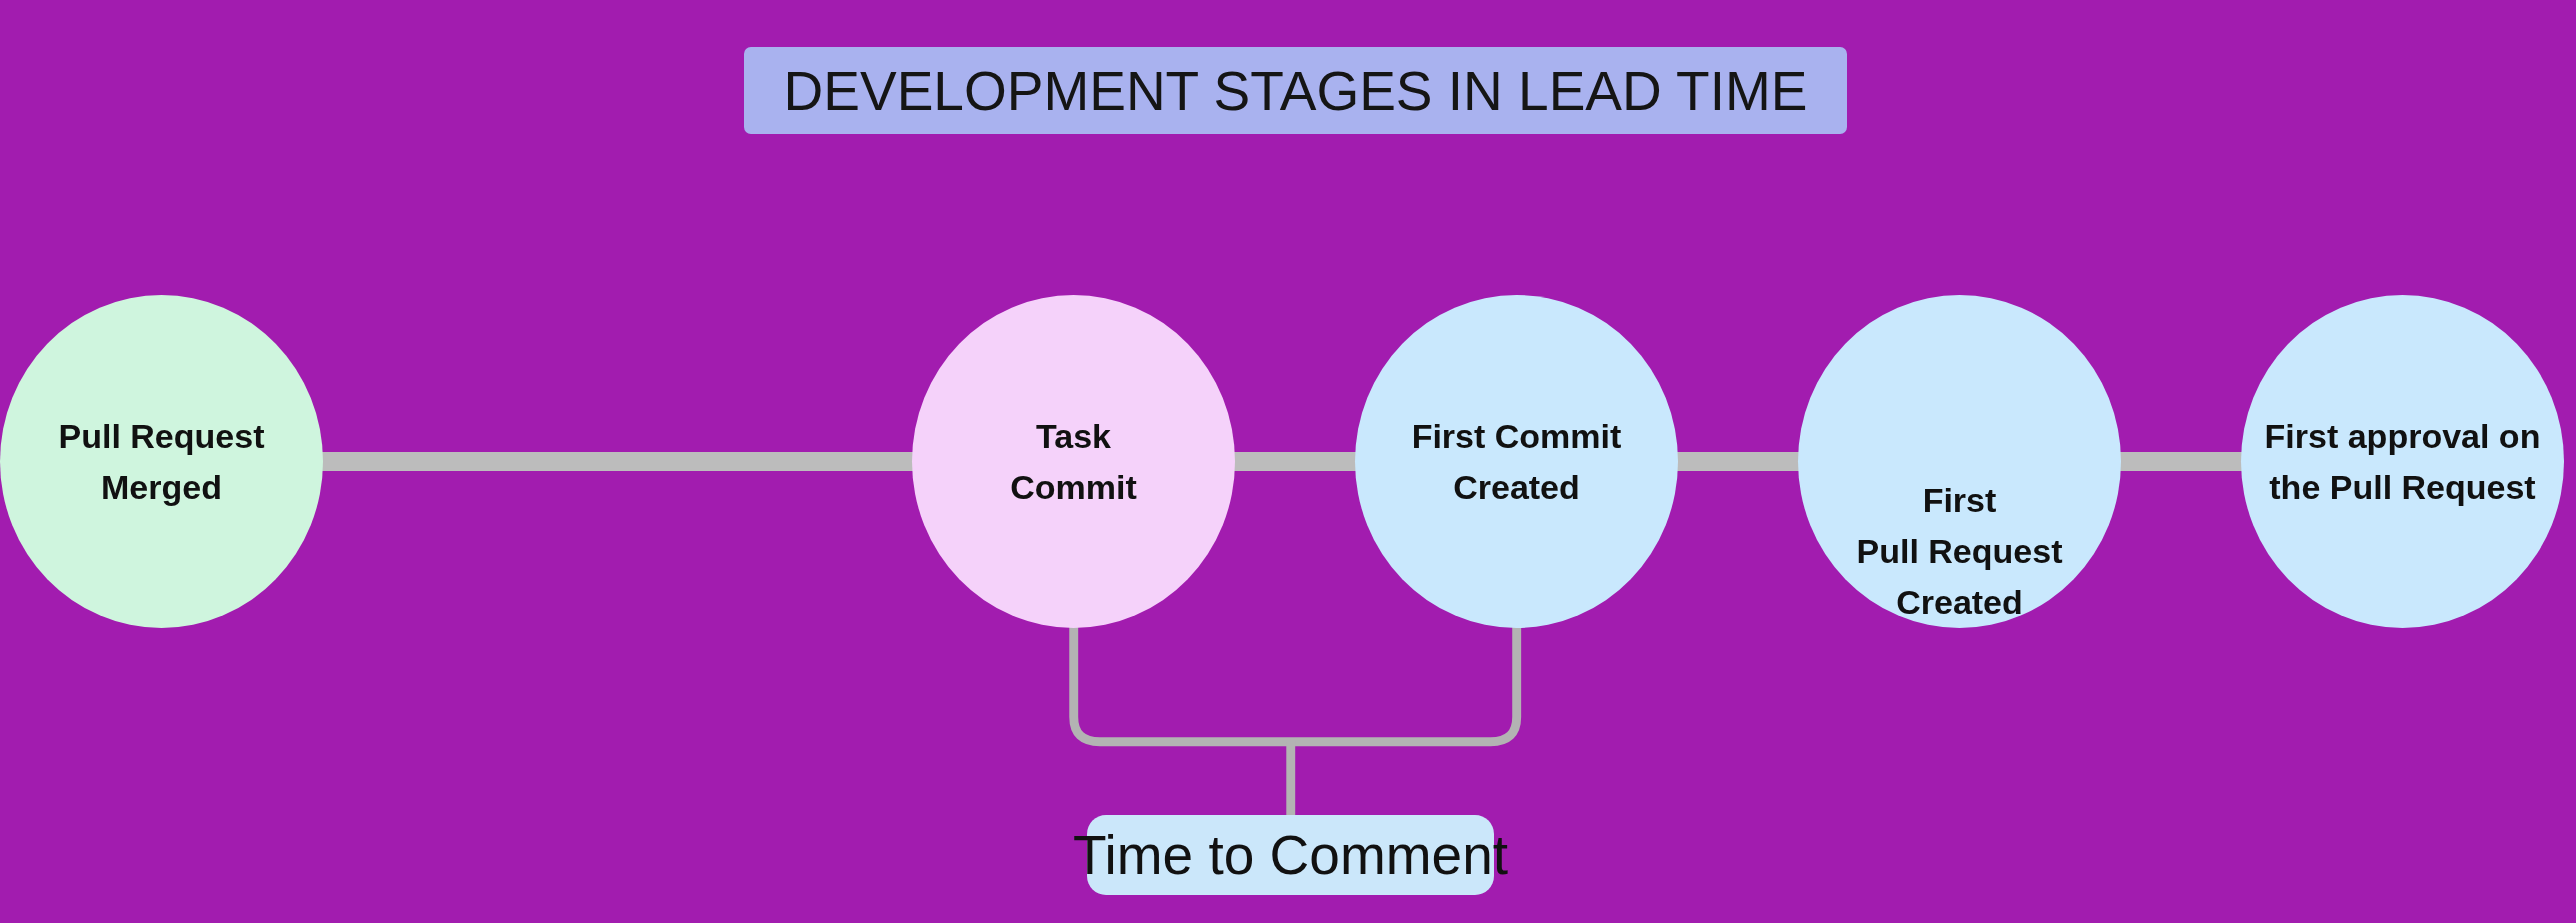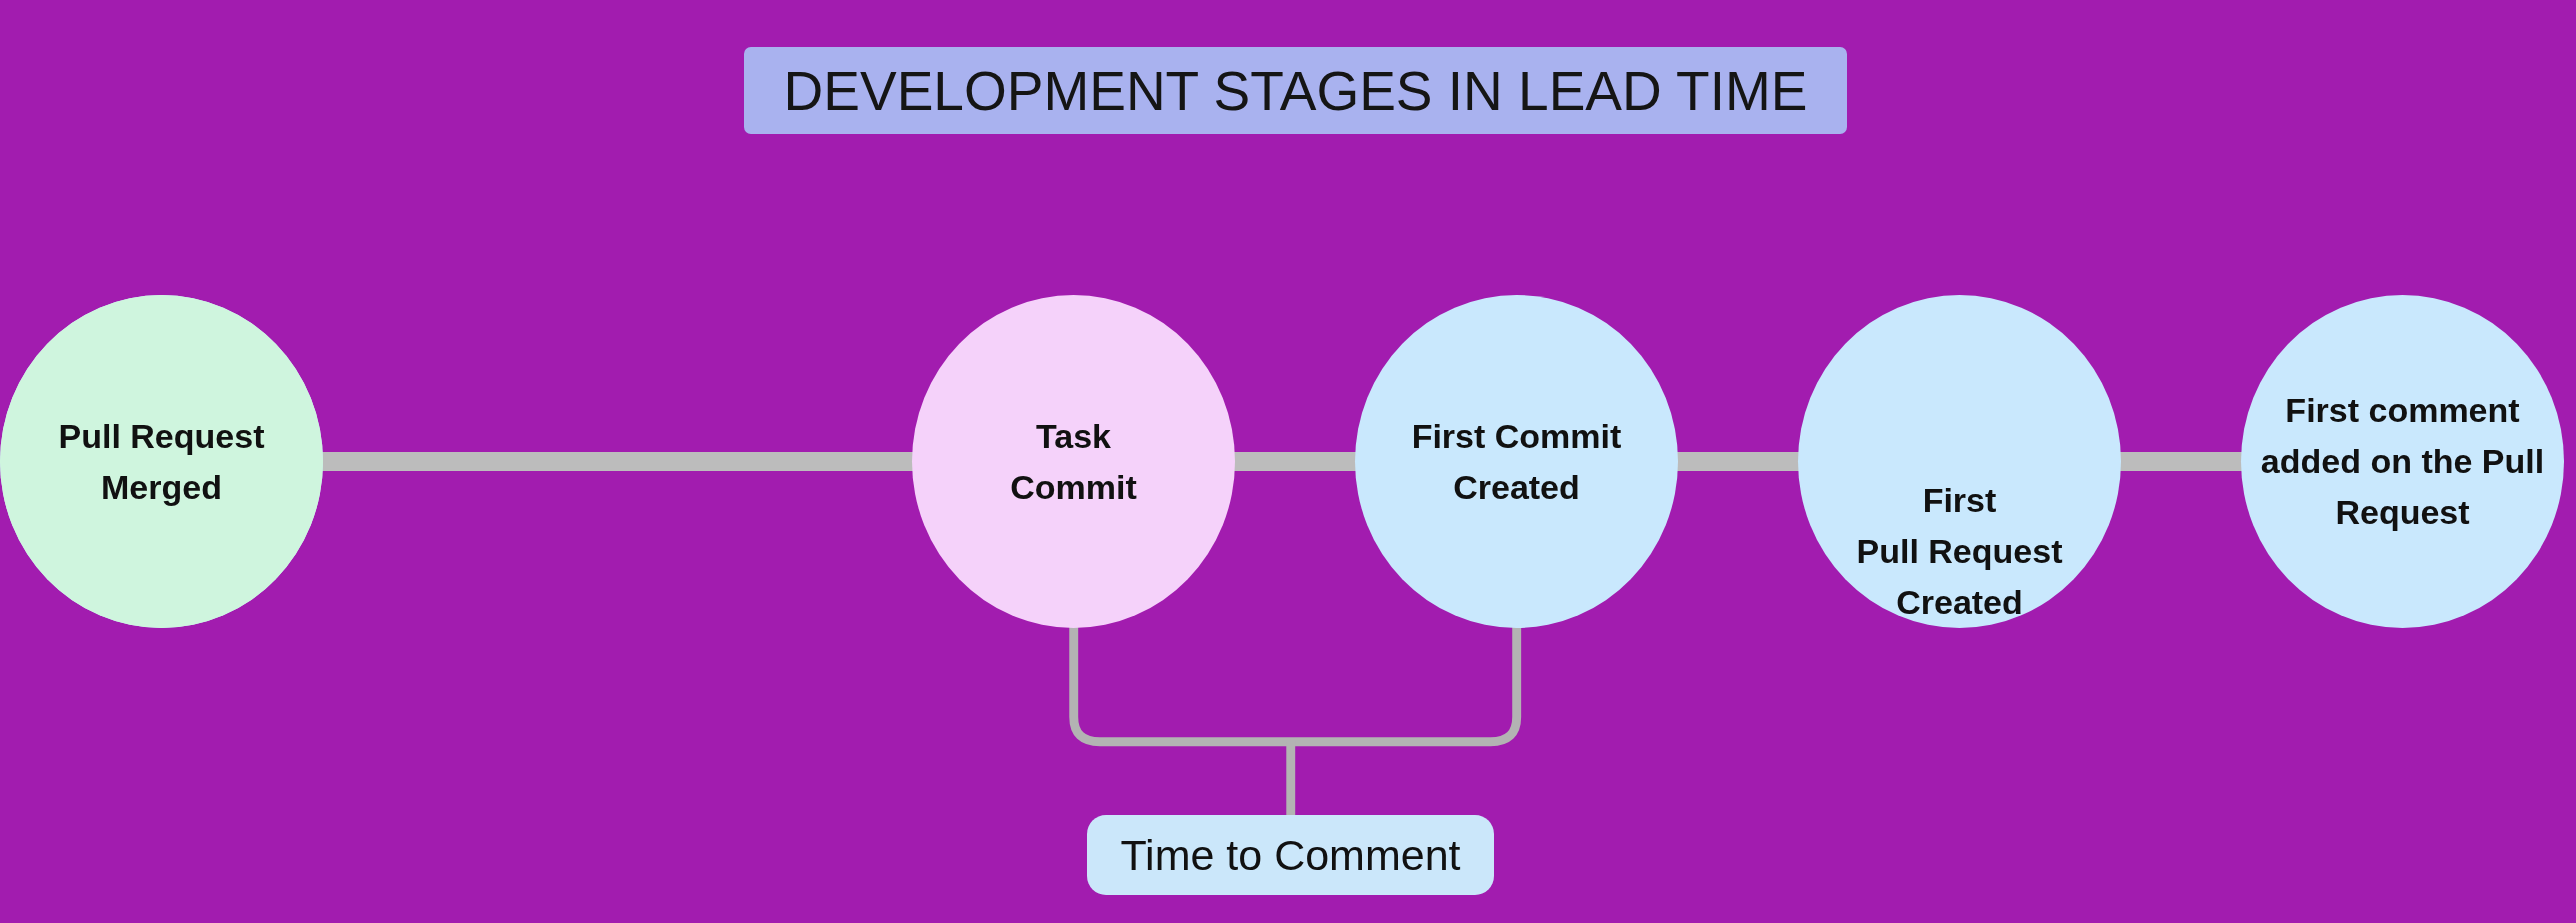--- a/index.html
+++ b/index.html
@@ -91,21 +91,21 @@
     width: 407px;
     height: 80px;
     border-radius: 19px;
     display: flex;
     align-items: center;
     justify-content: center;
     z-index: 1;
   }
   .time-label span {
     font-family: cursive, sans-serif;
-    font-size: 43px;
+    font-size: 55px;
     font-weight: 500;
     color: #111111;
     white-space: nowrap;
   }
 </style>
 </head>
 <body>
 
 <div class="canvas">
 
@@ -129,25 +129,20 @@
     <span class="stage-label">First Commit
 Created</span>
   </div>
 
   <div class="stage-circle" style="background: rgb(201, 232, 253);">
     <span class="stage-label">First
 Pull Request
 Created</span>
   </div>
 
-  <div class="stage-circle" style="background: rgb(201, 232, 253);">
-    <span class="stage-label">First comment
-added on the Pull
-Request</span>
-  </div>
 
   <div class="stage-circle" style="background: rgb(201, 232, 253);">
     <span class="stage-label">First approval on
 the Pull Request</span>
   </div>
 
   <div class="stage-circle" style="background: rgb(207, 245, 222);">
     <span class="stage-label">Pull Request
 Merged</span>
   </div>

